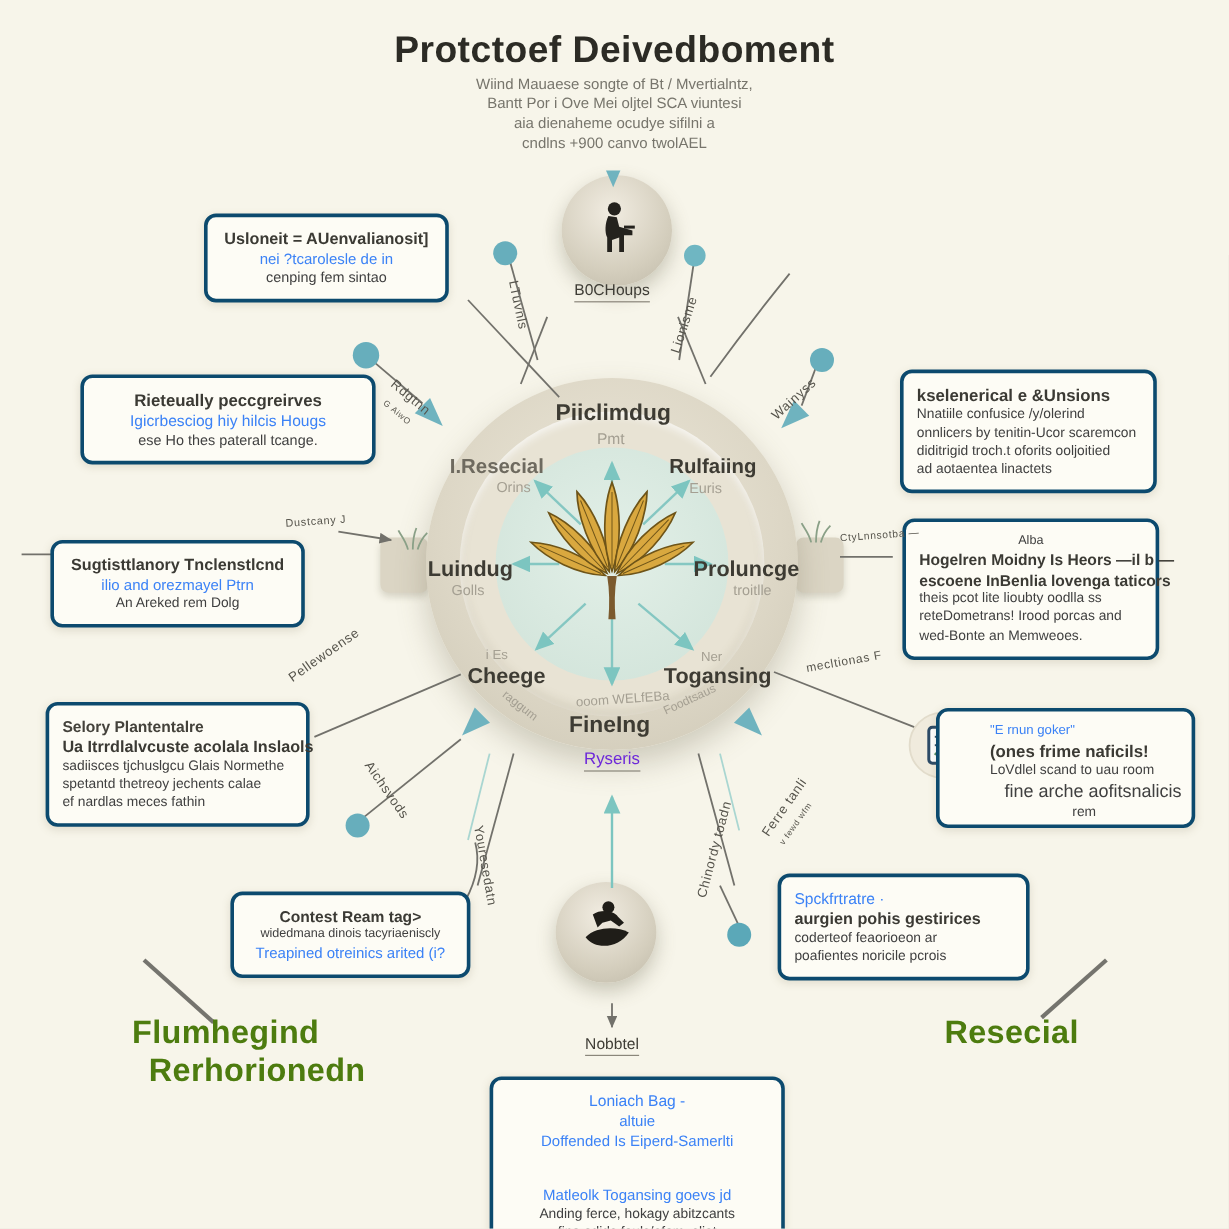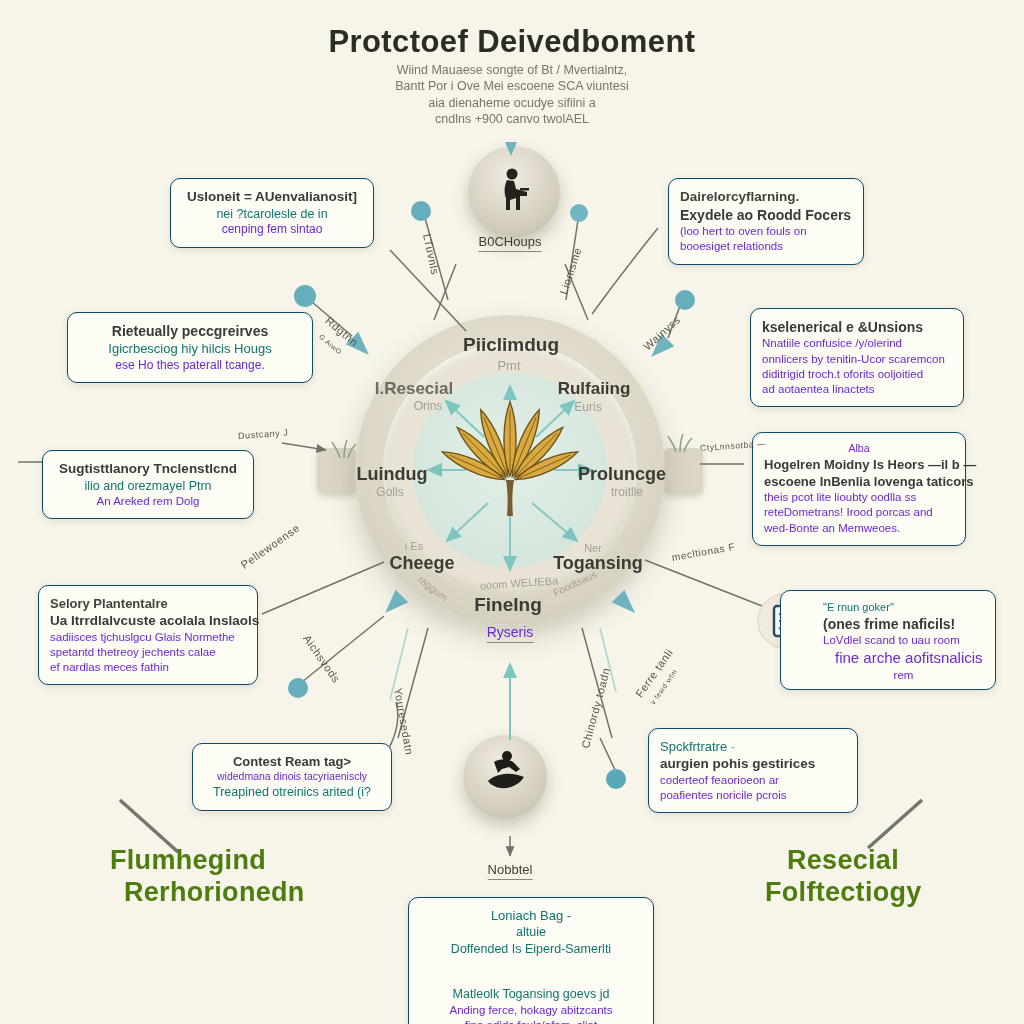--- a/index.html
+++ b/index.html
@@ -1,25 +1,25 @@
 <!DOCTYPE html>
 <html><head>
 <meta charset="utf-8">
 <style>
   html,body{margin:0;padding:0;background:#e9e7dd;}
   .canvas{position:relative;width:1024px;height:1024px;background:#f7f5ea;overflow:hidden;
           font-family:"Liberation Sans",sans-serif;}
   
-  .box{position:absolute;background:#fdfcf5;border:1px solid #0c4a6e;border-radius:10px;
+  .box{position:absolute;background:#fdfcf5;border:3px solid #0c4a6e;border-radius:10px;
        box-shadow:0 2px 7px rgba(120,110,80,.18);padding:9px 11px;z-index:5;box-sizing:border-box;}
   .ln{line-height:1.32;white-space:nowrap;}
   .t-bold{font-weight:700;color:#3b3a34;}
   .t-semi{font-weight:600;color:#44423b;}
-  .t-dark{color:#0f766e;}
-  .t-gray{color:#6d28d9;}
+  .t-dark{color:#3b82f6;}
+  .t-gray{color:#404040;}
   .center{text-align:center;}
   
   .hub-outer{position:absolute;left:355px;top:315px;width:310px;height:310px;border-radius:50%;z-index:1;
      background:radial-gradient(circle at 50% 40%,#ede8da 0%,#ddd7c6 58%,#ccc6b4 100%);
      box-shadow:0 12px 26px rgba(100,95,70,.28);}
   .hub-mid{position:absolute;left:383px;top:343px;width:254px;height:254px;border-radius:50%;z-index:1;
      background:#e8e3d4;box-shadow:inset 0 3px 7px rgba(255,255,255,.8), inset 0 -4px 9px rgba(120,110,80,.18);}
   .hub-inner{position:absolute;left:413px;top:373px;width:194px;height:194px;border-radius:50%;z-index:1;
      background:radial-gradient(circle at 50% 44%,#e3f0e8 0%,#cfe2d8 100%);}
   .handle{position:absolute;width:40px;height:46px;background:#dbd5c4;border-radius:7px;z-index:0;
@@ -41,21 +41,21 @@
      font-size:12.5px;color:#77756c;line-height:1.3;}
 </style>
 </head>
 <body>
 
 <div class="canvas">
 
   <div class="title">Protctoef Deivedboment</div>
   <div class="subtitle">
     <div>Wiind Mauaese songte of Bt / Mvertialntz,</div>
-    <div>Bantt Por i Ove Mei escoene SCA viuntesi</div>
+    <div>Bantt Por i Ove Mei oljtel SCA viuntesi</div>
     <div>aia dienaheme ocudye sifilni a</div>
     <div>cndlns +900 canvo twolAEL</div>
   </div>
 
   <div class="handle" style="left:317px;top:448px;"></div>
   <div class="handle" style="left:663px;top:448px;"></div>
   <div class="hub-outer"></div>
   <div class="hub-mid"></div>
   <div class="hub-inner"></div>
 
@@ -237,26 +237,20 @@
   <div class="lbl rot" style="left:638px;top:690px;transform:rotate(-55deg);">Ferre tanli</div>
   <div class="lbl rot" style="left:652px;top:700px;transform:rotate(-55deg);font-size:7px;">v fewd wfm</div>
   <div class="lbl rot" style="left:585px;top:742px;transform:rotate(-75deg);">Chinordy toadn</div>
 
   <div class="box center" style="left:170px;top:178px;width:204px;">
     <div class="ln t-bold" style="font-size:13.5px;">Usloneit = AUenvalianosit]</div>
     <div class="ln t-dark" style="font-size:12.5px;">nei ?tcarolesle de in</div>
     <div class="ln t-gray" style="font-size:12px;">cenping fem sintao</div>
   </div>
 
-  <div class="box" style="left:668px;top:178px;width:196px;">
-    <div class="ln t-semi" style="font-size:13.5px;">Dairelorcyflarning.</div>
-    <div class="ln t-bold" style="font-size:14px;">Exydele ao Roodd Focers</div>
-    <div class="ln t-gray" style="font-size:11.5px;">(loo hert to oven fouls on</div>
-    <div class="ln t-gray" style="font-size:11.5px;">booesiget relationds</div>
-  </div>
 
   <div class="box center" style="left:67px;top:312px;width:246px;">
     <div class="ln t-bold" style="font-size:14px;">Rieteually peccgreirves</div>
     <div class="ln t-dark" style="font-size:13px;">Igicrbesciog hiy hilcis Hougs</div>
     <div class="ln t-gray" style="font-size:12px;">ese Ho thes paterall tcange.</div>
   </div>
 
   <div class="box" style="left:750px;top:308px;width:214px;">
     <div class="ln t-bold" style="font-size:14px;">kselenerical e &amp;Unsions</div>
     <div class="ln t-gray" style="font-size:11.5px;">Nnatiile confusice /y/olerind</div>
@@ -317,16 +311,15 @@
     <div class="ln t-gray" style="font-size:11.5px;">Anding ferce, hokagy abitzcants</div>
     <div class="ln t-gray" style="font-size:11.5px;">fino edids fouls/afom, sliat</div>
   </div>
 
   <div class="bigcorner" style="left:110px;top:845px;">
     <div>Flumhegind</div>
     <div style="padding-left:14px;">Rerhorionedn</div>
   </div>
   <div class="bigcorner" style="left:765px;top:845px;">
     <div style="padding-left:22px;">Resecial</div>
-    <div>Folftectiogy</div>
   </div>
 
 </div>
 
 </body></html>

